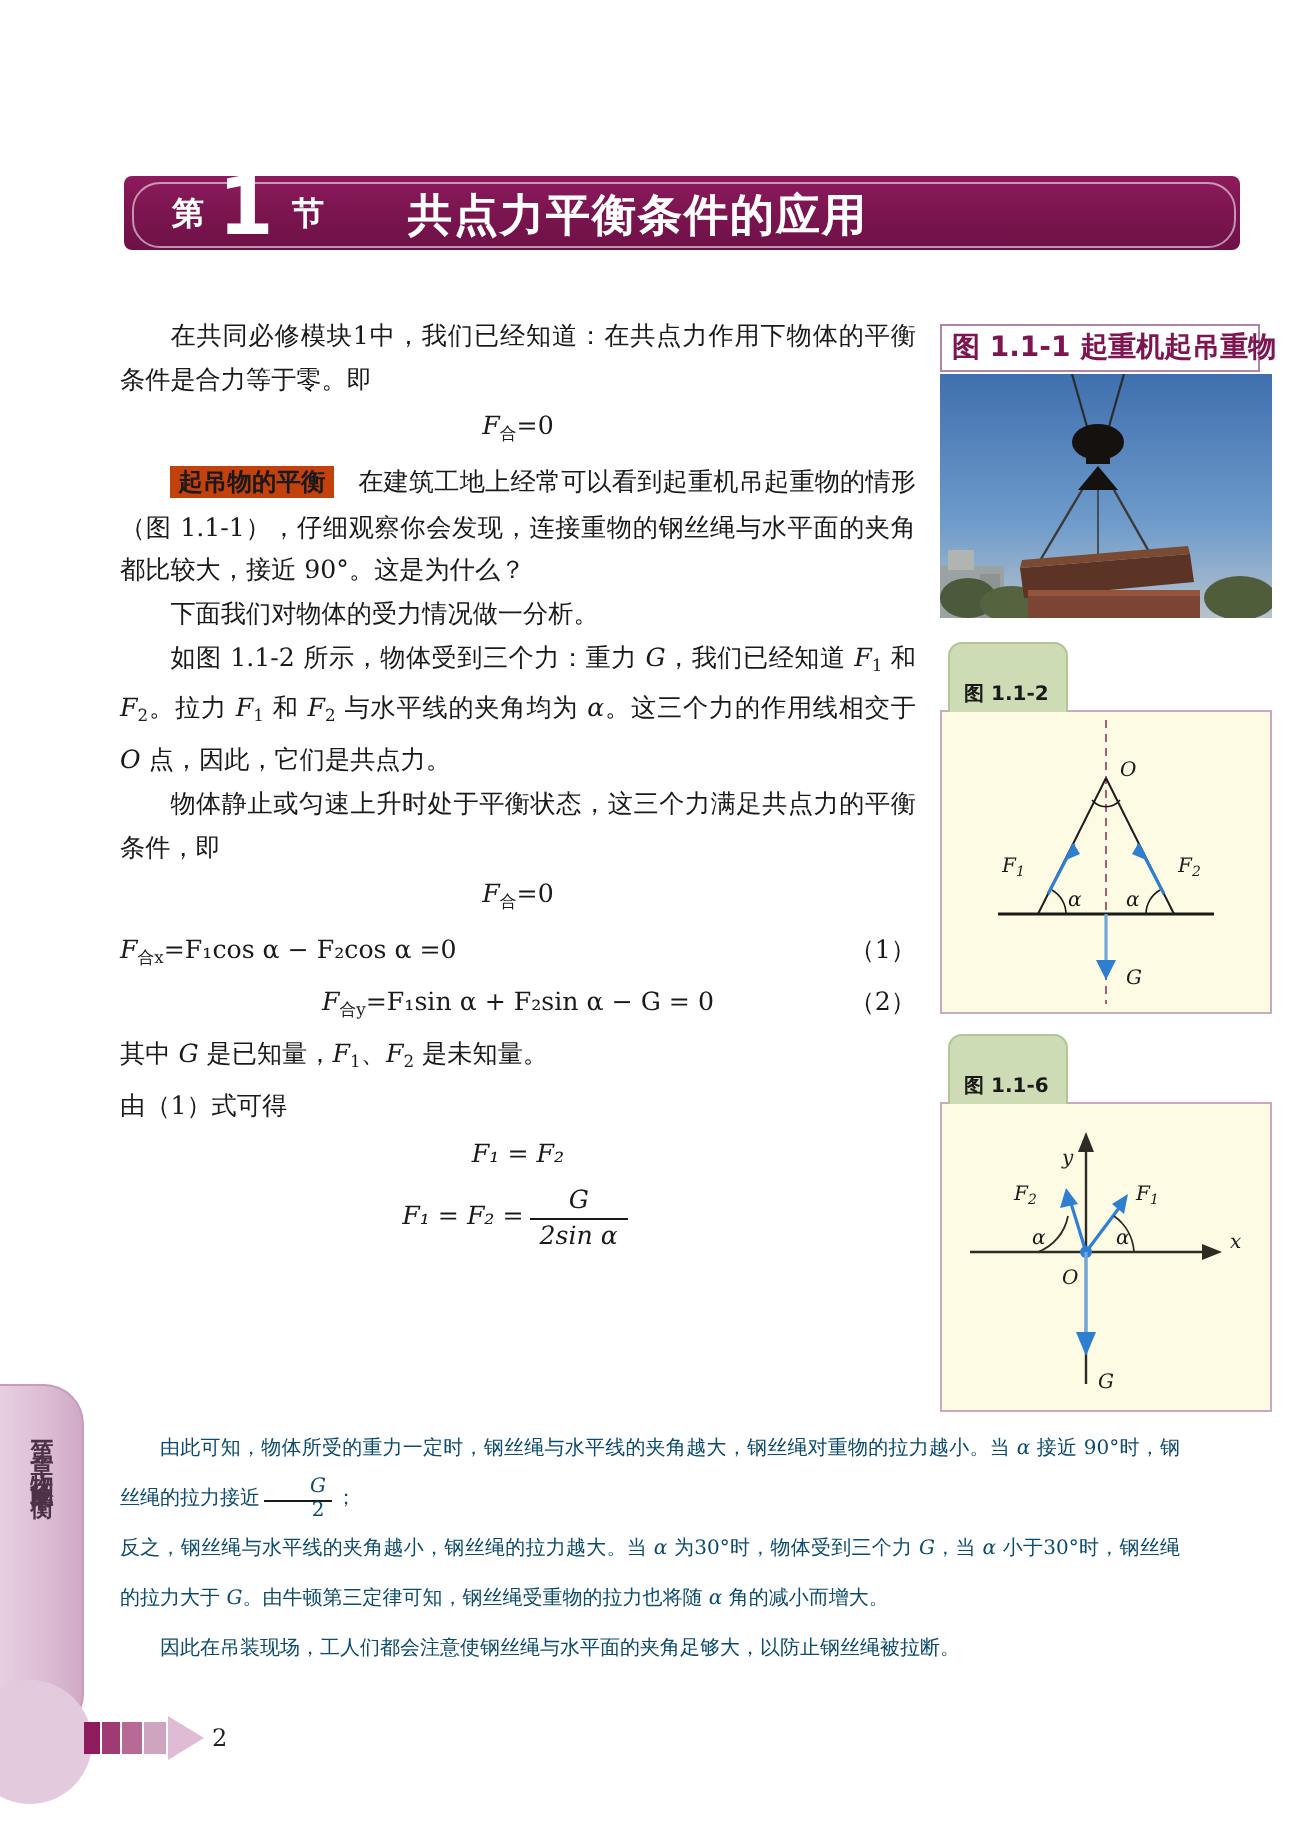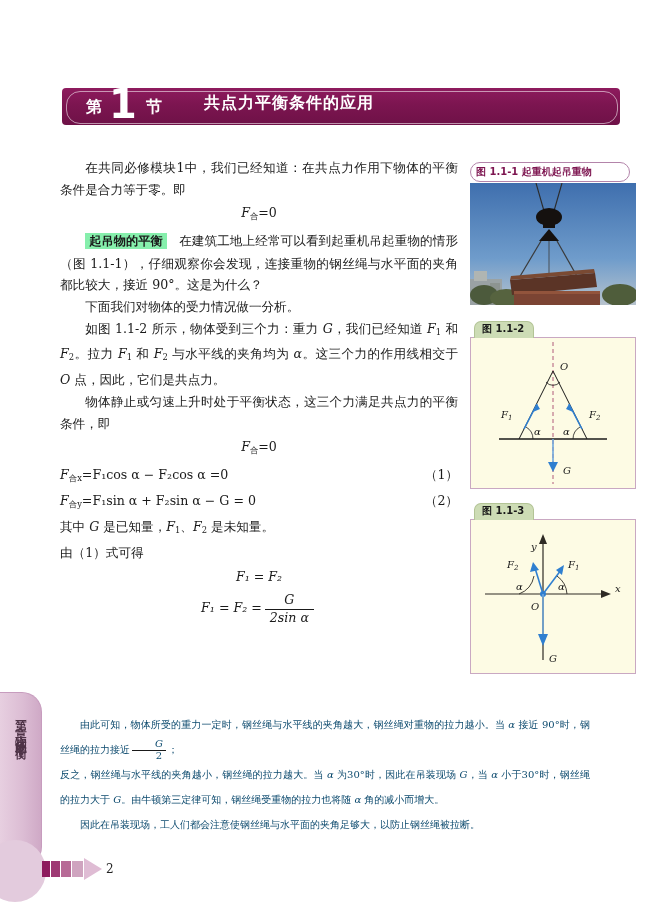--- a/index.html
+++ b/index.html
@@ -56,21 +56,21 @@
     font-family: "DejaVu Sans", "Liberation Sans", sans-serif;
     line-height: 42px;
   }
   .hdr-jie {
     position: absolute; left: 84px; top: 9px;
     font-size: 16px; color: #fff; font-weight: bold;
     font-family: "DejaVu Sans", "Liberation Sans", sans-serif;
   }
   .hdr-title {
     position: absolute; left: 142px; top: 5px;
-    font-size: 16px; color: #fff; font-weight: bold;
+    font-size: 22px; color: #fff; font-weight: bold;
     letter-spacing: 1px;
     font-family: "DejaVu Sans", "Liberation Sans", sans-serif;
   }
 
   
   .body-col {
     position: absolute; left: 60px; top: 157px;
     width: 398px;
     font-size: 12.6px; line-height: 21.6px;
     color: #1a1a1a; text-align: justify;
@@ -87,21 +87,21 @@
     display: block; text-align: center; margin: 2px 0 2px 0;
     text-indent: 0;
   }
   .eq-row { position: relative; text-indent: 0; }
   .eq-no { position: absolute; right: 0; top: 0; }
   i, .it { font-style: italic; }
   .sub { font-size: 8.4px; vertical-align: -0.28em; font-style: normal; }
   .sub-cn { font-size: 8.4px; vertical-align: -0.28em; font-style: normal;
             font-family: "DejaVu Sans", "Liberation Sans", sans-serif; }
   .hl {
-    background: #86efac; padding: 1px 4px; font-weight: bold;
+    background: #c2410c; padding: 1px 4px; font-weight: bold;
     font-family: "DejaVu Sans", "Liberation Sans", sans-serif;
     font-size: 12.2px;
   }
   
   .frac {
     display: inline-block; vertical-align: -0.55em;
     text-align: center; line-height: 1.08; margin: 0 2px;
   }
   .frac .num { display: block; border-bottom: 1px solid #1a1a1a; padding: 0 3px; }
   .frac .den { display: block; padding: 0 3px; }
@@ -111,37 +111,37 @@
   }
   .frac-big .num { display: block; border-bottom: 1px solid #1a1a1a; padding: 0 5px 1px; }
   .frac-big .den { display: block; padding: 1px 5px 0; }
 
   
   .fig-col { position: absolute; left: 470px; top: 162px; width: 166px; }
 
   .photo-box { position: relative; width: 166px; margin-bottom: 12px; }
   .photo-cap {
     position: relative; z-index: 3;
-    border: 1px solid #b384aa; border-radius: 10px;
+    border: 1px solid #b384aa; border-radius: 0;
     background: #fff; color: #7d1550;
-    font-size: 10px; font-weight: bold; padding: 2px 5px;
+    font-size: 14px; font-weight: bold; padding: 2px 5px;
     font-family: "DejaVu Sans", "Liberation Sans", sans-serif;
     white-space: nowrap; width: 160px;
   }
   .photo-img { width: 166px; height: 122px; position: relative; overflow: hidden;
                margin-top: 1px; }
 
   .fig-box { position: relative; width: 166px; margin-bottom: 10px; }
   .fig-tab {
     position: relative; z-index: 3; display: inline-block;
     background: #cddcb5; border: 1px solid #b3c496;
     border-top-left-radius: 7px; border-top-right-radius: 7px;
     border-bottom: none;
     font-size: 10px; font-weight: bold; color: #1a1a1a;
-    padding: 0 9px 2px 7px; margin-left: 4px;
+    padding: 18px 9px 2px 7px; margin-left: 4px;
     font-family: "DejaVu Sans", "Liberation Sans", sans-serif;
   }
   .fig-body {
     background: #fdfbe4; border: 1px solid #c9a8c2;
     margin-top: -1px; position: relative;
   }
 
   
   .footer-arrow { position: absolute; left: 42px; top: 858px; }
   .page-num {
@@ -195,21 +195,21 @@
 
 
     <div class="eq-row">
       <div style="text-align:left;">
         <i>F</i><span class="sub-cn">合</span><i class="sub">x</i><span>=F₁cos α − F₂cos α =0</span>
       </div>
       <span class="eq-no">（1）</span>
     </div>
 
     <div class="eq-row">
-      <div style="text-align:left;">
+      <div style="text-align:center;">
         <i>F</i><span class="sub-cn">合</span><i class="sub">y</i><span>=F₁sin α + F₂sin α − G = 0</span>
       </div>
       <span class="eq-no">（2）</span>
     </div>
 
     <p class="flush"><span>其中 </span><i>G</i><span> 是已知量，</span><i>F</i><span class="sub">1</span><span>、</span><i>F</i><span class="sub">2</span><span> 是未知量。</span></p>
 
     <p class="flush">由（1）式可得</p>
 
     <div class="eq">
@@ -225,21 +225,21 @@
     </div>
   </div>
 
   <div class="body-col-wide">
 
     <p class="para"><span>由此可知，物体所受的重力一定时，钢丝绳与水平线的夹角越大，钢丝绳对重物的拉力越小。当 </span><i>α</i><span> 接近 90°时，钢丝绳的拉力接近</span><span class="frac">
         <span class="num it">G</span>
         <span class="den">2</span>
       </span><span>；</span></p>
 
-    <p class="flush"><span>反之，钢丝绳与水平线的夹角越小，钢丝绳的拉力越大。当 </span><i>α</i><span> 为30°时，因此在吊装现场 </span><i>G</i><span>，当 </span><i>α</i><span> 小于30°时，钢丝绳的拉力大于 </span><i>G</i><span>。由牛顿第三定律可知，钢丝绳受重物的拉力也将随 </span><i>α</i><span> 角的减小而增大。</span></p>
+    <p class="flush"><span>反之，钢丝绳与水平线的夹角越小，钢丝绳的拉力越大。当 </span><i>α</i><span> 为30°时，物体受到三个力 </span><i>G</i><span>，当 </span><i>α</i><span> 小于30°时，钢丝绳的拉力大于 </span><i>G</i><span>。由牛顿第三定律可知，钢丝绳受重物的拉力也将随 </span><i>α</i><span> 角的减小而增大。</span></p>
 
     <p class="para">因此在吊装现场，工人们都会注意使钢丝绳与水平面的夹角足够大，以防止钢丝绳被拉断。</p>
   </div>
 
   <div class="fig-col">
 
     <div class="photo-box">
       <div class="photo-cap">图 1.1-1 起重机起吊重物</div>
       <div class="photo-img">
         <svg width="166" height="122" viewBox="0 0 166 122">
@@ -311,21 +311,21 @@
           <text x="30" y="80" font-family="DejaVu Serif, serif" font-size="10" font-style="italic" fill="#1a1a1a">F<tspan font-size="7" dy="2">1</tspan></text>
           <text x="118" y="80" font-family="DejaVu Serif, serif" font-size="10" font-style="italic" fill="#1a1a1a">F<tspan font-size="7" dy="2">2</tspan></text>
           <text x="63" y="97" font-family="DejaVu Serif, serif" font-size="10" font-style="italic" fill="#1a1a1a">α</text>
           <text x="92" y="97" font-family="DejaVu Serif, serif" font-size="10" font-style="italic" fill="#1a1a1a">α</text>
           <text x="92" y="136" font-family="DejaVu Serif, serif" font-size="10" font-style="italic" fill="#1a1a1a">G</text>
         </svg>
       </div>
     </div>
 
     <div class="fig-box">
-      <div class="fig-tab">图 1.1-3</div>
+      <div class="fig-tab">图 1.1-6</div>
       <div class="fig-body" style="height:155px;">
         <svg width="164" height="153" viewBox="0 0 164 153">
 
           <line x1="14" y1="74" x2="132" y2="74" stroke="#2e2a24" stroke-width="1.2"></line>
           <polygon points="140,74 130,70 130,78" fill="#2e2a24"></polygon>
 
           <line x1="72" y1="140" x2="72" y2="22" stroke="#2e2a24" stroke-width="1.2"></line>
           <polygon points="72,14 68,24 76,24" fill="#2e2a24"></polygon>
 
           <circle cx="72" cy="74" r="3" fill="#2f7fd0"></circle>

